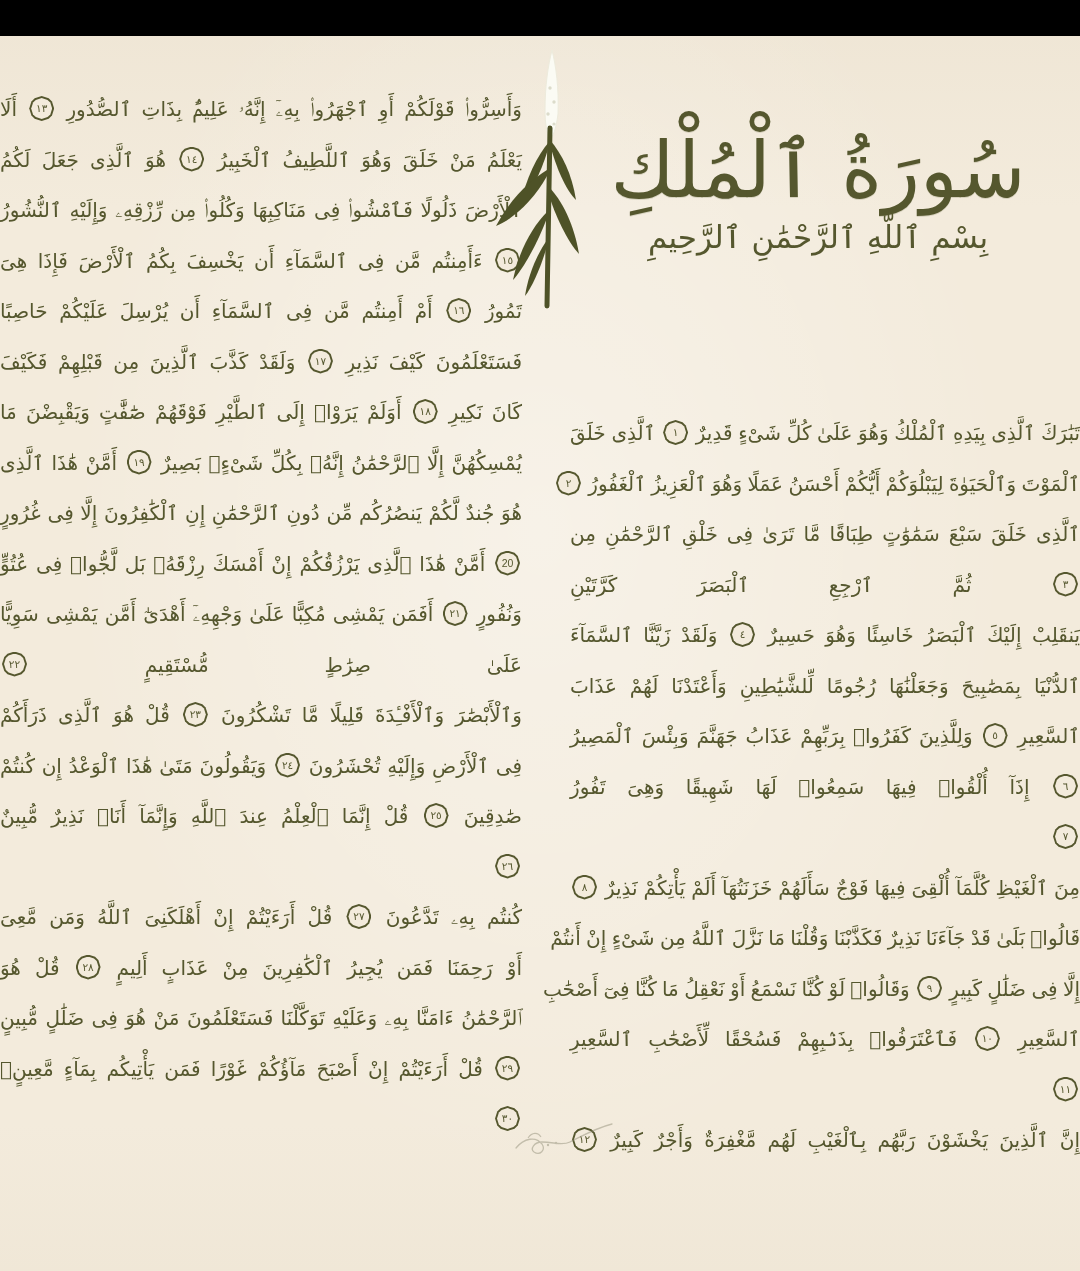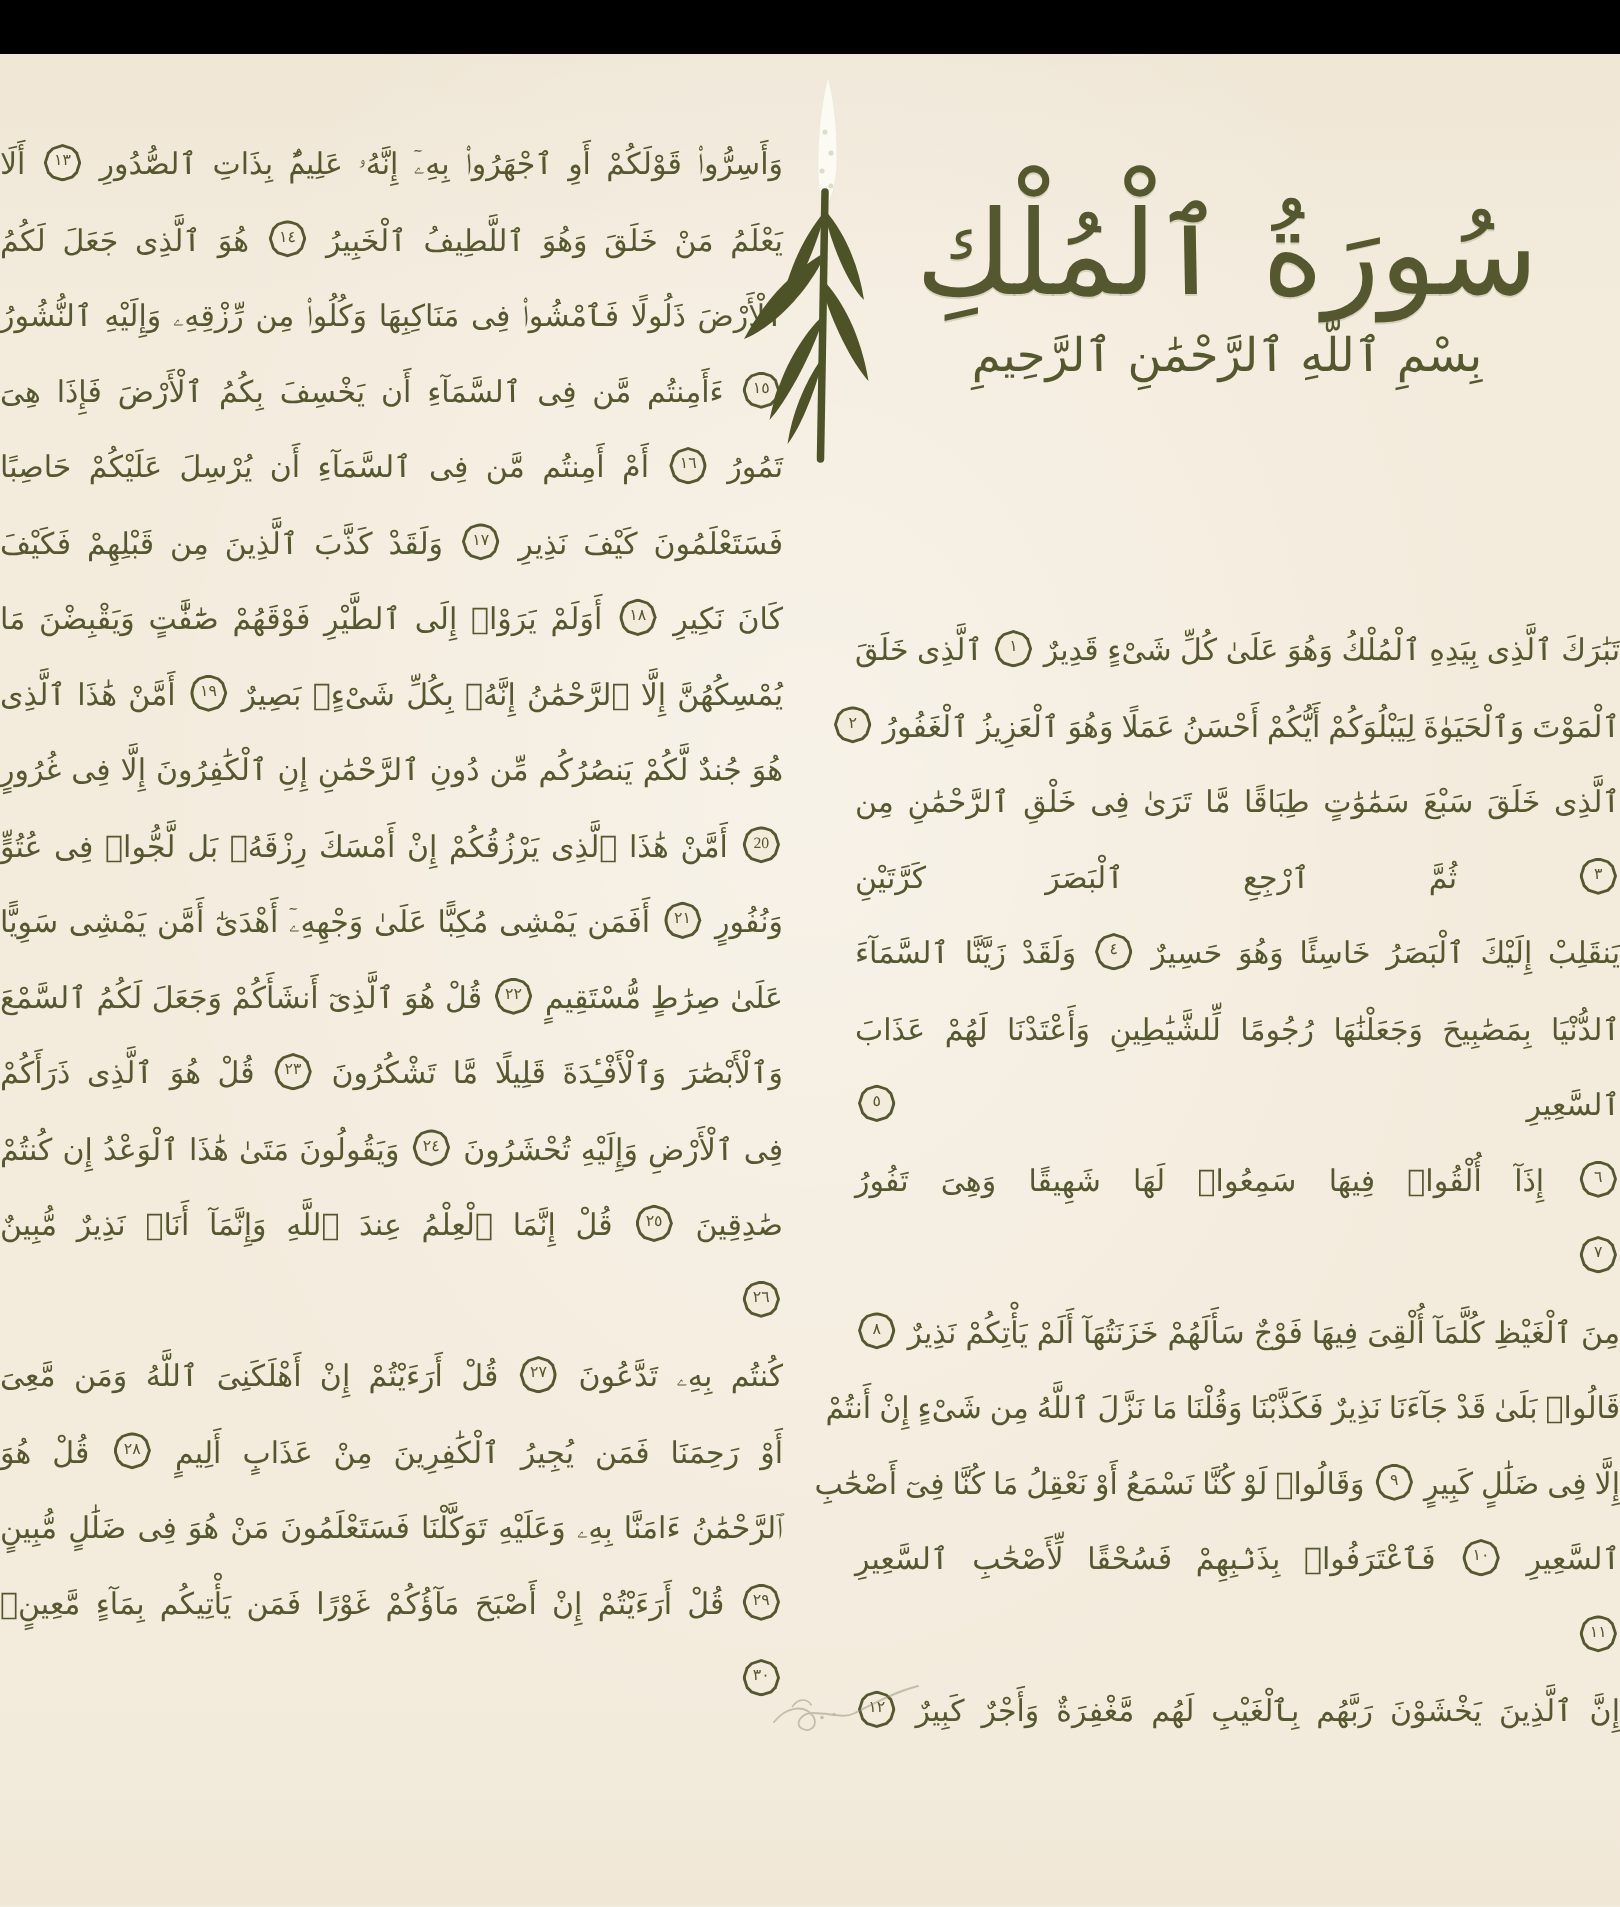--- a/index.html
+++ b/index.html
@@ -72,21 +72,21 @@
   }
   .ayah-mark i{
     position:absolute;inset:2px;
     background:#F3EBDC;
     clip-path:polygon(50% 0%,78% 9%,91% 22%,100% 50%,91% 78%,78% 91%,50% 100%,22% 91%,9% 78%,0% 50%,9% 22%,22% 9%);
     display:flex;align-items:center;justify-content:center;
     font-style:normal;
     font-size:10.5px;
     color:#55572E;
     line-height:1;
-    font-family:Liberation Serif, serif;
+    font-family:Liberation Sans, sans-serif;
   }
 
   
   .title-block{
     position:absolute;
     top:130px; right:22px; width:480px;
     z-index:10;
     text-align:center;
     direction:rtl;
   }
@@ -167,40 +167,40 @@
         <div class="ayah-line"><span>يَعْلَمُ مَنْ خَلَقَ وَهُوَ ٱللَّطِيفُ ٱلْخَبِيرُ </span><span class="ayah-mark"><i>١٤</i></span><span> هُوَ ٱلَّذِى جَعَلَ لَكُمُ</span></div>
         <div class="ayah-line"><span>ٱلْأَرْضَ ذَلُولًا فَٱمْشُوا۟ فِى مَنَاكِبِهَا وَكُلُوا۟ مِن رِّزْقِهِۦ وَإِلَيْهِ ٱلنُّشُورُ </span></div>
         <div class="ayah-line"><span class="ayah-mark"><i>١٥</i></span><span> ءَأَمِنتُم مَّن فِى ٱلسَّمَآءِ أَن يَخْسِفَ بِكُمُ ٱلْأَرْضَ فَإِذَا هِىَ</span></div>
         <div class="ayah-line"><span>تَمُورُ </span><span class="ayah-mark"><i>١٦</i></span><span> أَمْ أَمِنتُم مَّن فِى ٱلسَّمَآءِ أَن يُرْسِلَ عَلَيْكُمْ حَاصِبًا</span></div>
         <div class="ayah-line"><span>فَسَتَعْلَمُونَ كَيْفَ نَذِيرِ </span><span class="ayah-mark"><i>١٧</i></span><span> وَلَقَدْ كَذَّبَ ٱلَّذِينَ مِن قَبْلِهِمْ فَكَيْفَ</span></div>
         <div class="ayah-line"><span>كَانَ نَكِيرِ </span><span class="ayah-mark"><i>١٨</i></span><span> أَوَلَمْ يَرَوْا۟ إِلَى ٱلطَّيْرِ فَوْقَهُمْ صَٰٓفَّٰتٍ وَيَقْبِضْنَ مَا</span></div>
         <div class="ayah-line"><span>يُمْسِكُهُنَّ إِلَّا ٱلرَّحْمَٰنُ إِنَّهُۥ بِكُلِّ شَىْءٍۭ بَصِيرٌ </span><span class="ayah-mark"><i>١٩</i></span><span> أَمَّنْ هَٰذَا ٱلَّذِى</span></div>
         <div class="ayah-line"><span>هُوَ جُندٌ لَّكُمْ يَنصُرُكُم مِّن دُونِ ٱلرَّحْمَٰنِ إِنِ ٱلْكَٰفِرُونَ إِلَّا فِى غُرُورٍ </span></div>
         <div class="ayah-line"><span class="ayah-mark"><i>20</i></span><span> أَمَّنْ هَٰذَا ٱلَّذِى يَرْزُقُكُمْ إِنْ أَمْسَكَ رِزْقَهُۥ بَل لَّجُّوا۟ فِى عُتُوٍّ</span></div>
         <div class="ayah-line"><span>وَنُفُورٍ </span><span class="ayah-mark"><i>٢١</i></span><span> أَفَمَن يَمْشِى مُكِبًّا عَلَىٰ وَجْهِهِۦٓ أَهْدَىٰٓ أَمَّن يَمْشِى سَوِيًّا</span></div>
-        <div class="ayah-line"><span>عَلَىٰ صِرَٰطٍ مُّسْتَقِيمٍ </span><span class="ayah-mark"><i>٢٢</i></span><span> قُلْ هُوَ ٱلَّذِىٓ أَنشَأَكُمْ وَجَعَلَ لَكُمُ ٱلسَّمْعَ</span></div>
+        <div class="ayah-line"><span>عَلَىٰ صِرَٰطٍ مُّسْتَقِيمٍ </span><span class="ayah-mark"><i>٢٢</i></span></div>
         <div class="ayah-line"><span>وَٱلْأَبْصَٰرَ وَٱلْأَفْـِٔدَةَ قَلِيلًا مَّا تَشْكُرُونَ </span><span class="ayah-mark"><i>٢٣</i></span><span> قُلْ هُوَ ٱلَّذِى ذَرَأَكُمْ</span></div>
         <div class="ayah-line"><span>فِى ٱلْأَرْضِ وَإِلَيْهِ تُحْشَرُونَ </span><span class="ayah-mark"><i>٢٤</i></span><span> وَيَقُولُونَ مَتَىٰ هَٰذَا ٱلْوَعْدُ إِن كُنتُمْ</span></div>
         <div class="ayah-line"><span>صَٰدِقِينَ </span><span class="ayah-mark"><i>٢٥</i></span><span> قُلْ إِنَّمَا ٱلْعِلْمُ عِندَ ٱللَّهِ وَإِنَّمَآ أَنَا۠ نَذِيرٌ مُّبِينٌ</span></div>
         <div class="ayah-line"><span class="ayah-mark"><i>٢٦</i></span></div>
         <div class="ayah-line"><span>كُنتُم بِهِۦ تَدَّعُونَ </span><span class="ayah-mark"><i>٢٧</i></span><span> قُلْ أَرَءَيْتُمْ إِنْ أَهْلَكَنِىَ ٱللَّهُ وَمَن مَّعِىَ</span></div>
         <div class="ayah-line"><span>أَوْ رَحِمَنَا فَمَن يُجِيرُ ٱلْكَٰفِرِينَ مِنْ عَذَابٍ أَلِيمٍ </span><span class="ayah-mark"><i>٢٨</i></span><span> قُلْ هُوَ</span></div>
         <div class="ayah-line"><span>ٱلرَّحْمَٰنُ ءَامَنَّا بِهِۦ وَعَلَيْهِ تَوَكَّلْنَا فَسَتَعْلَمُونَ مَنْ هُوَ فِى ضَلَٰلٍ مُّبِينٍ </span></div>
         <div class="ayah-line"><span class="ayah-mark"><i>٢٩</i></span><span> قُلْ أَرَءَيْتُمْ إِنْ أَصْبَحَ مَآؤُكُمْ غَوْرًا فَمَن يَأْتِيكُم بِمَآءٍ مَّعِينٍۭ</span></div>
         <div class="ayah-line"><span class="ayah-mark"><i>٣٠</i></span></div>
       </div>
 
     <div class="col col-right quran" id="colRight">
         <div class="ayah-line"><span>تَبَٰرَكَ ٱلَّذِى بِيَدِهِ ٱلْمُلْكُ وَهُوَ عَلَىٰ كُلِّ شَىْءٍ قَدِيرٌ </span><span class="ayah-mark"><i>١</i></span><span> ٱلَّذِى خَلَقَ</span></div>
         <div class="ayah-line"><span>ٱلْمَوْتَ وَٱلْحَيَوٰةَ لِيَبْلُوَكُمْ أَيُّكُمْ أَحْسَنُ عَمَلًا وَهُوَ ٱلْعَزِيزُ ٱلْغَفُورُ </span><span class="ayah-mark"><i>٢</i></span></div>
         <div class="ayah-line"><span>ٱلَّذِى خَلَقَ سَبْعَ سَمَٰوَٰتٍ طِبَاقًا مَّا تَرَىٰ فِى خَلْقِ ٱلرَّحْمَٰنِ مِن </span></div>
         <div class="ayah-line"><span class="ayah-mark"><i>٣</i></span><span> ثُمَّ ٱرْجِعِ ٱلْبَصَرَ كَرَّتَيْنِ</span></div>
         <div class="ayah-line"><span>يَنقَلِبْ إِلَيْكَ ٱلْبَصَرُ خَاسِئًا وَهُوَ حَسِيرٌ </span><span class="ayah-mark"><i>٤</i></span><span> وَلَقَدْ زَيَّنَّا ٱلسَّمَآءَ</span></div>
         <div class="ayah-line"><span>ٱلدُّنْيَا بِمَصَٰبِيحَ وَجَعَلْنَٰهَا رُجُومًا لِّلشَّيَٰطِينِ وَأَعْتَدْنَا لَهُمْ عَذَابَ </span></div>
-        <div class="ayah-line"><span>ٱلسَّعِيرِ </span><span class="ayah-mark"><i>٥</i></span></div>
+        <div class="ayah-line"><span>ٱلسَّعِيرِ </span><span class="ayah-mark"><i>٥</i></span><span> وَلِلَّذِينَ كَفَرُوا۟ بِرَبِّهِمْ عَذَابُ جَهَنَّمَ وَبِئْسَ ٱلْمَصِيرُ</span></div>
         <div class="ayah-line"><span class="ayah-mark"><i>٦</i></span><span> إِذَآ أُلْقُوا۟ فِيهَا سَمِعُوا۟ لَهَا شَهِيقًا وَهِىَ تَفُورُ</span></div>
         <div class="ayah-line"><span class="ayah-mark"><i>٧</i></span></div>
         <div class="ayah-line"><span>مِنَ ٱلْغَيْظِ كُلَّمَآ أُلْقِىَ فِيهَا فَوْجٌ سَأَلَهُمْ خَزَنَتُهَآ أَلَمْ يَأْتِكُمْ نَذِيرٌ </span><span class="ayah-mark"><i>٨</i></span></div>
         <div class="ayah-line"><span>قَالُوا۟ بَلَىٰ قَدْ جَآءَنَا نَذِيرٌ فَكَذَّبْنَا وَقُلْنَا مَا نَزَّلَ ٱللَّهُ مِن شَىْءٍ إِنْ أَنتُمْ </span></div>
         <div class="ayah-line"><span>إِلَّا فِى ضَلَٰلٍ كَبِيرٍ </span><span class="ayah-mark"><i>٩</i></span><span> وَقَالُوا۟ لَوْ كُنَّا نَسْمَعُ أَوْ نَعْقِلُ مَا كُنَّا فِىٓ أَصْحَٰبِ</span></div>
         <div class="ayah-line"><span>ٱلسَّعِيرِ </span><span class="ayah-mark"><i>١٠</i></span><span> فَٱعْتَرَفُوا۟ بِذَنۢبِهِمْ فَسُحْقًا لِّأَصْحَٰبِ ٱلسَّعِيرِ</span></div>
         <div class="ayah-line"><span class="ayah-mark"><i>١١</i></span></div>
         <div class="ayah-line"><span>إِنَّ ٱلَّذِينَ يَخْشَوْنَ رَبَّهُم بِٱلْغَيْبِ لَهُم مَّغْفِرَةٌ وَأَجْرٌ كَبِيرٌ </span><span class="ayah-mark"><i>١٢</i></span></div>
       </div>
   </div>

